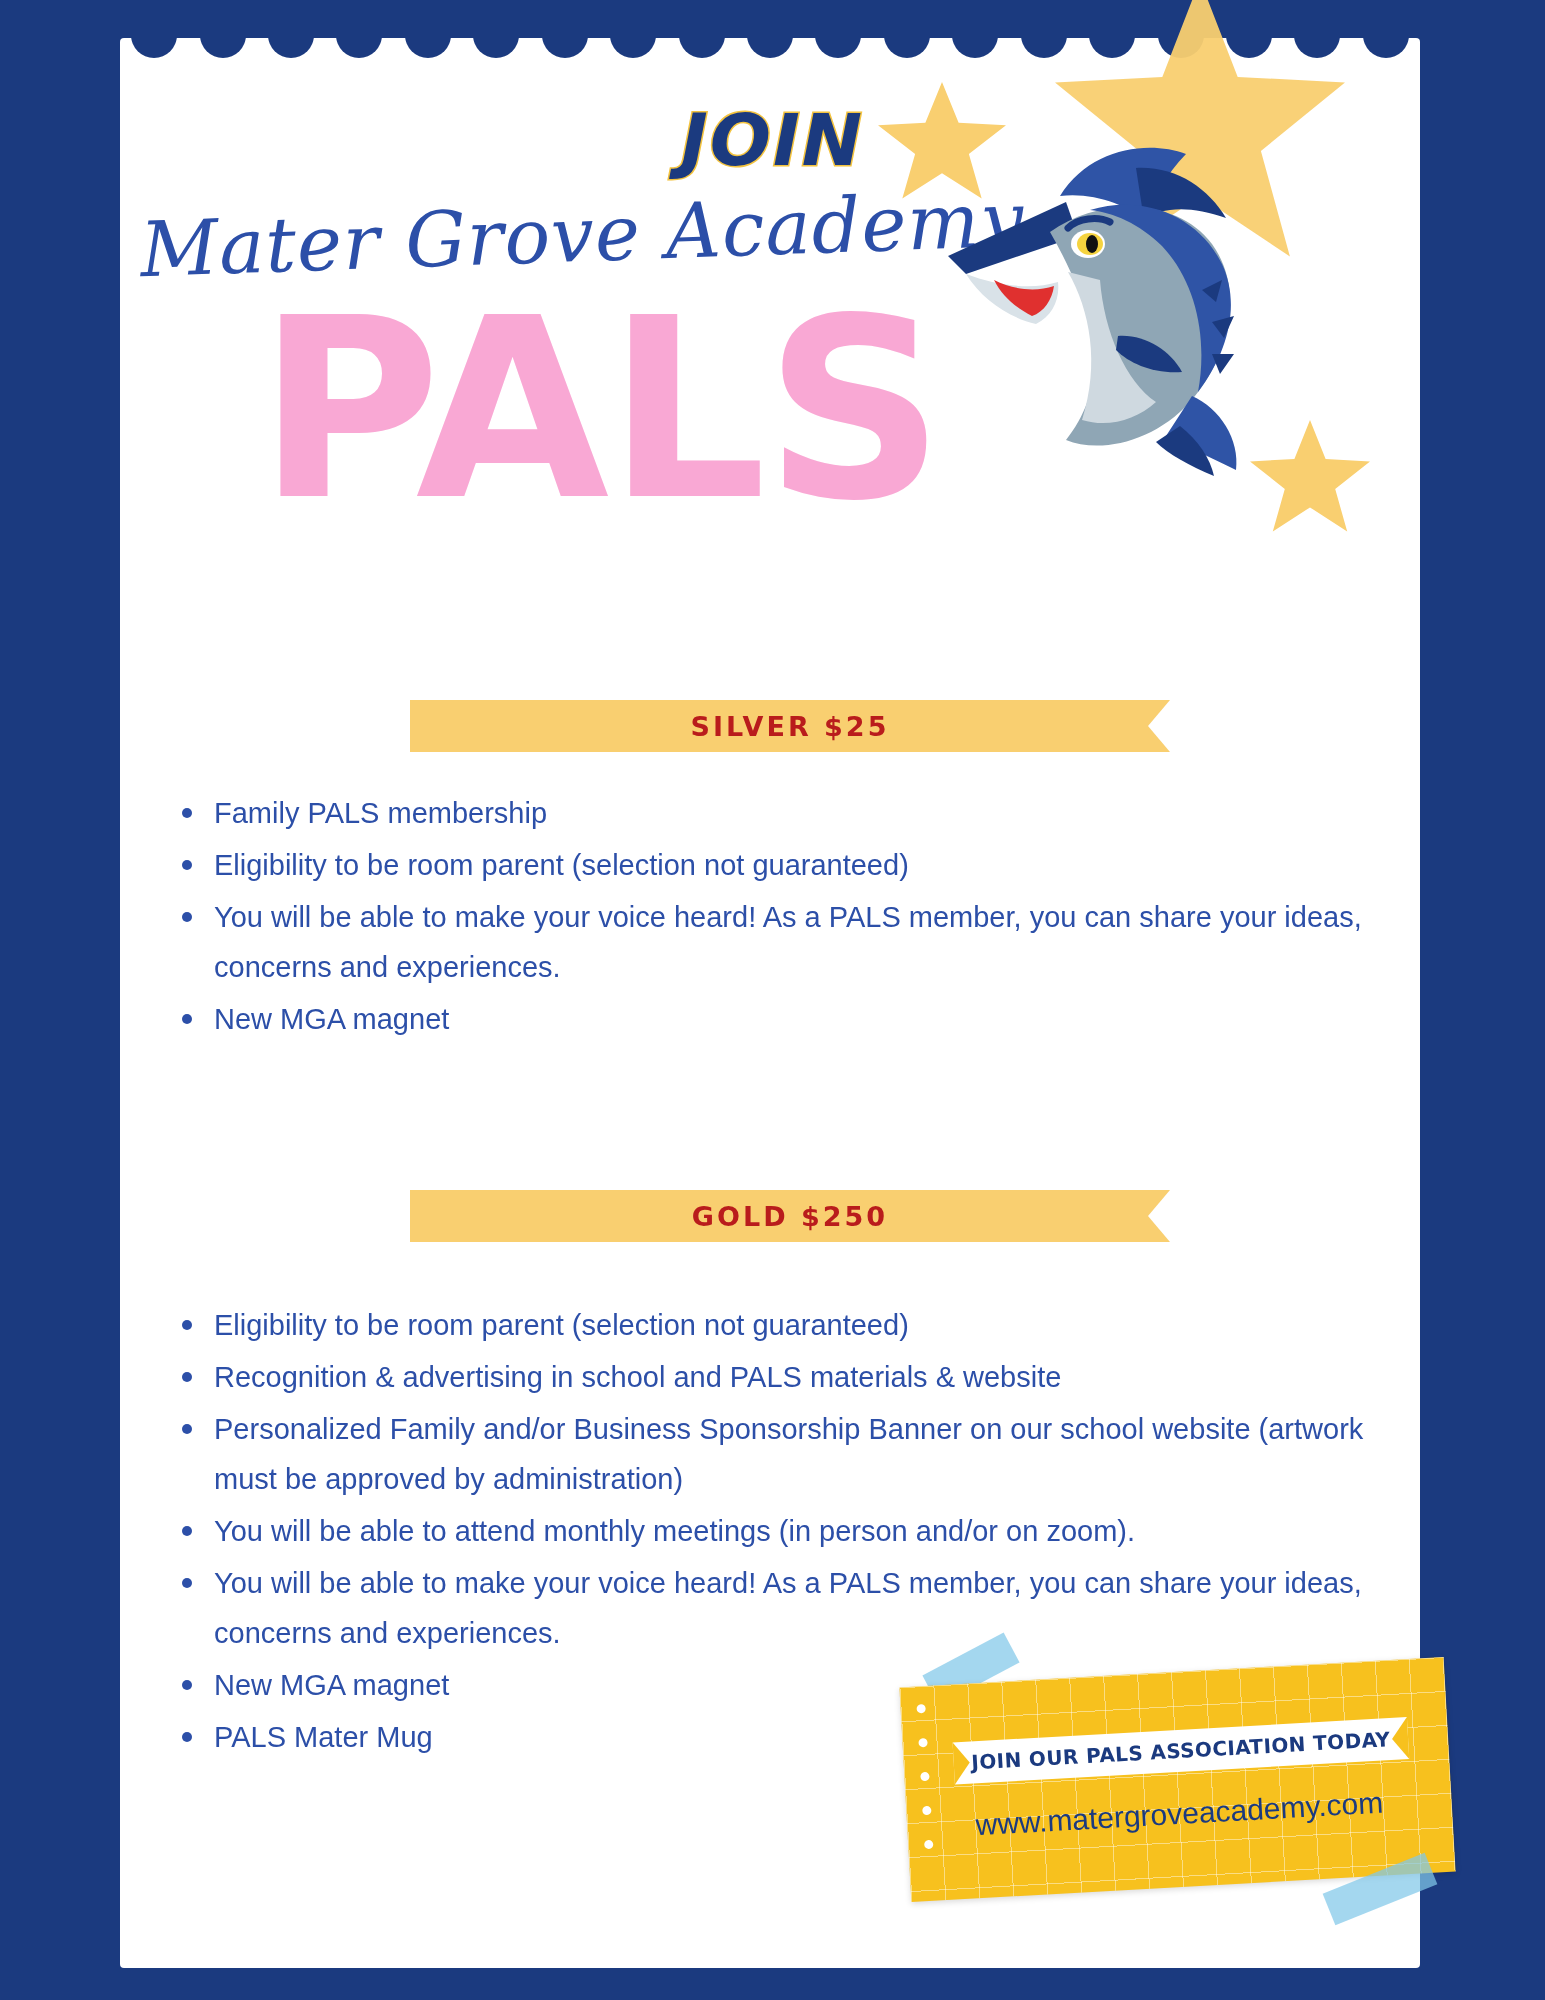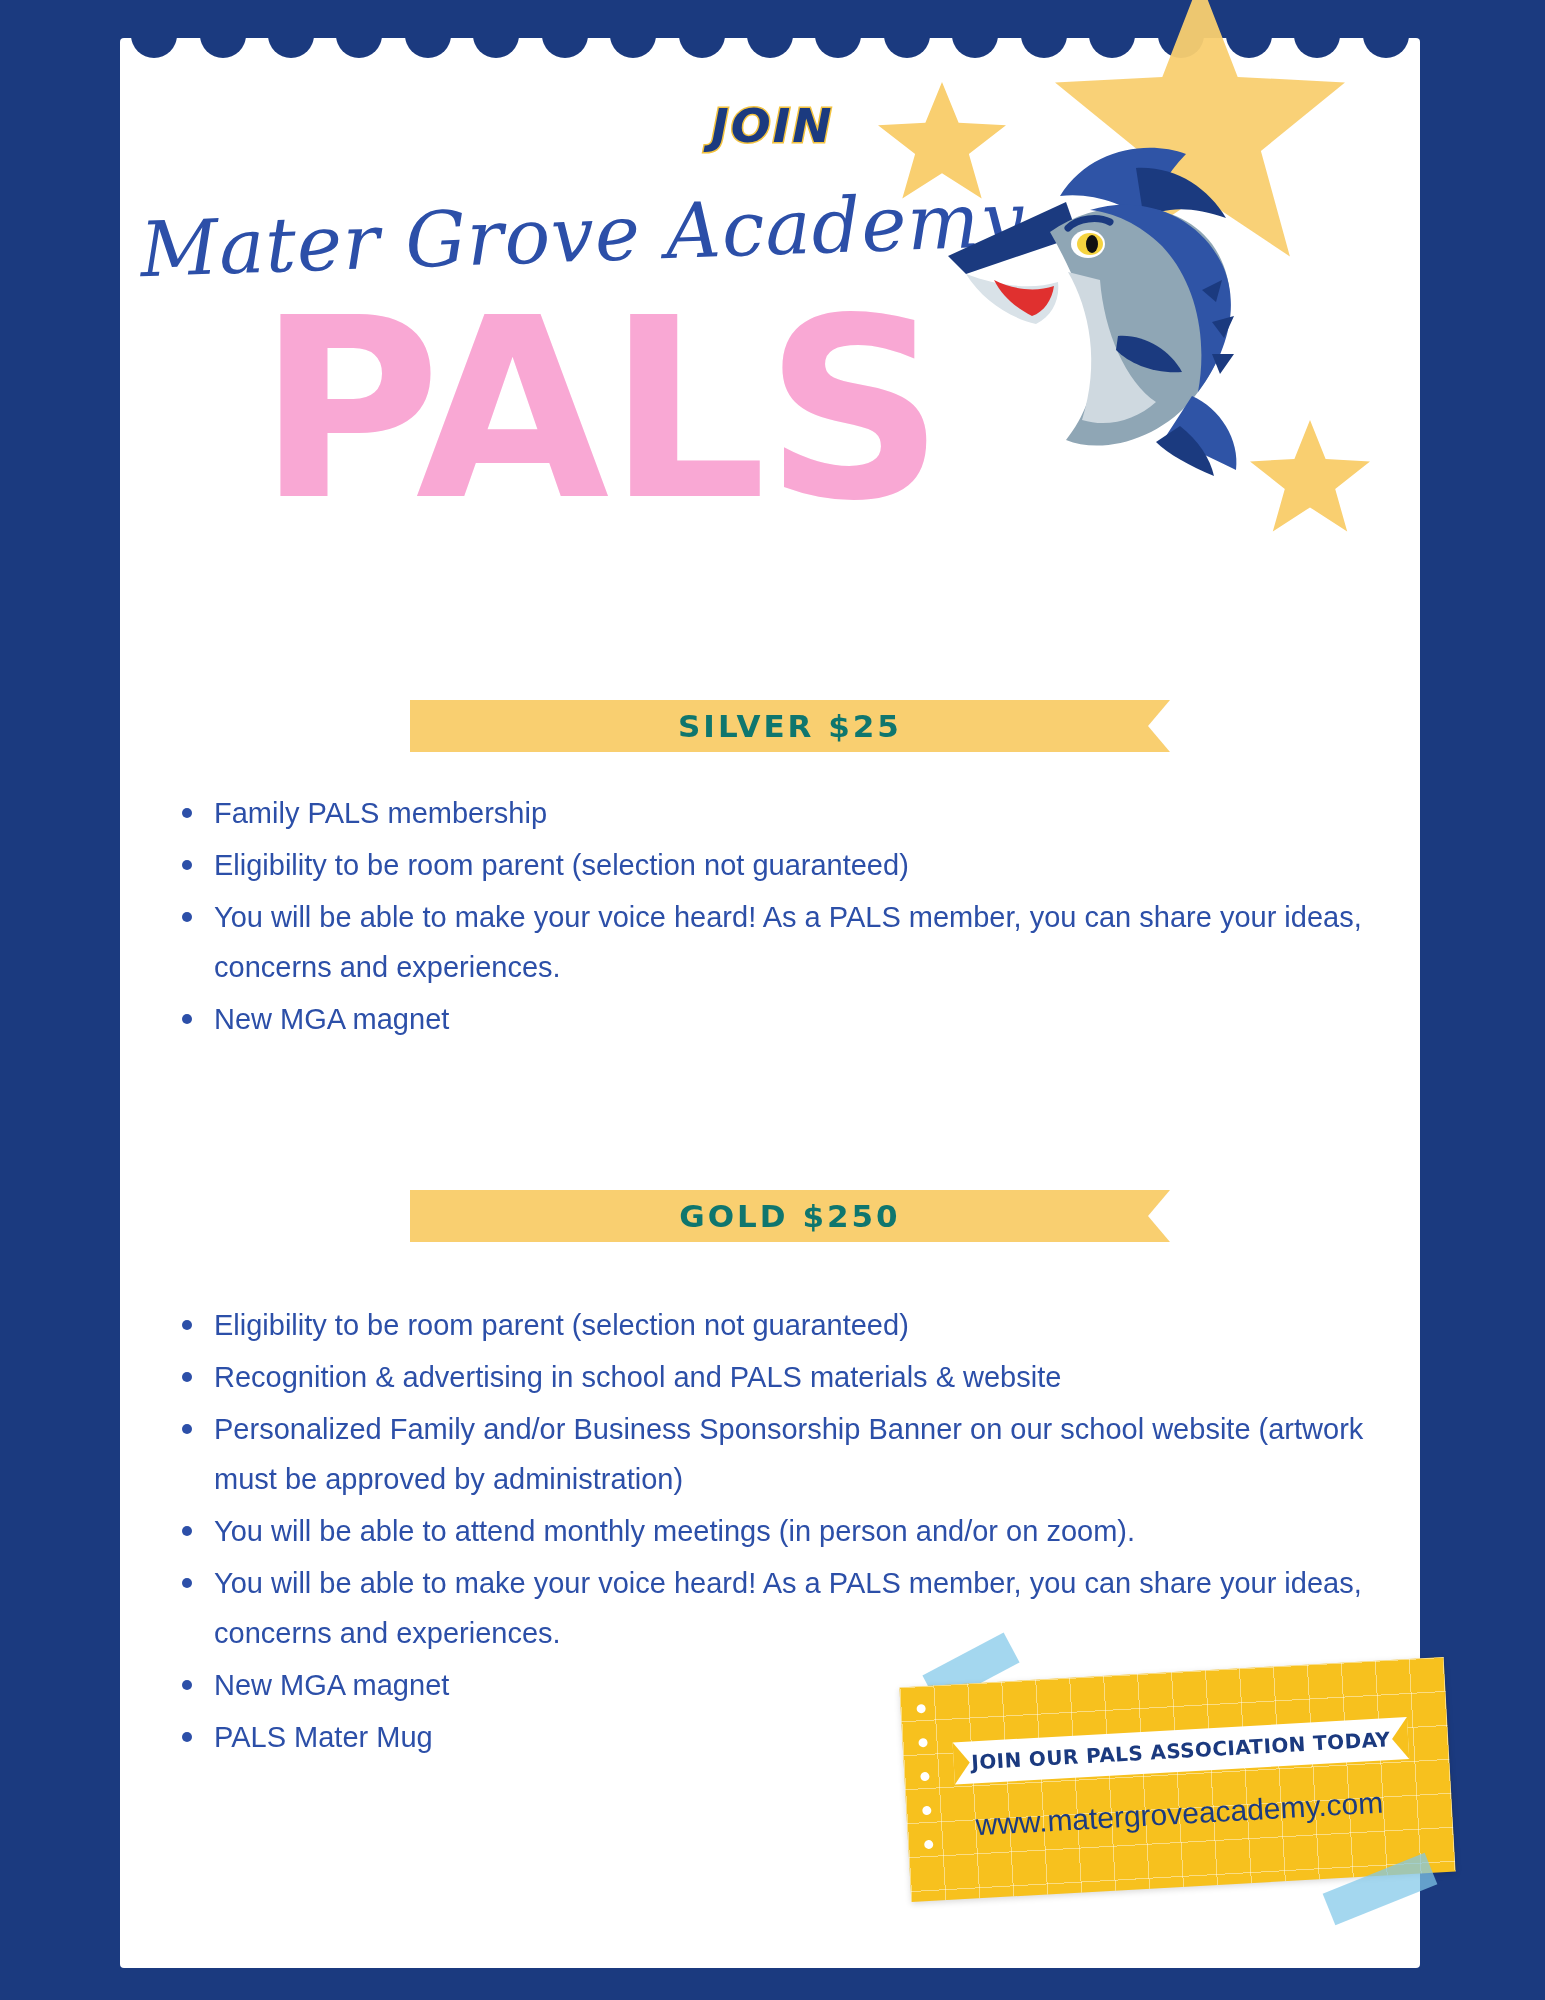--- a/index.html
+++ b/index.html
@@ -85,21 +85,21 @@
 
   
   .join {
     position: absolute;
     left: 0; right: 0;
     top: 98px;
     text-align: center;
     font-family: "DejaVu Sans", sans-serif;
     font-weight: bold;
     font-style: italic;
-    font-size: 47px;
+    font-size: 72px;
     letter-spacing: 2px;
     color: #1b3a7f;
     -webkit-text-stroke: 3px #f3c33f;
     paint-order: stroke fill;
   }
   .script {
     position: absolute;
     left: 140px;
     top: 190px;
     width: 880px;
@@ -150,23 +150,23 @@
     right: -0px;
     top: 0;
     width: 0; height: 0;
     border-top: 26px solid transparent;
     border-bottom: 26px solid transparent;
     border-right: 22px solid #ffffff;
   }
   .banner-text {
     font-family: "DejaVu Sans", sans-serif;
     font-weight: bold;
-    font-size: 31px;
+    font-size: 27px;
     letter-spacing: 3px;
-    color: #0f766e;
+    color: #b91c1c;
   }
   #banner-silver { left: 410px; top: 700px; width: 760px; }
   #banner-gold   { left: 410px; top: 1190px; width: 760px; }
 
   
   .list {
     position: absolute;
     left: 166px;
     width: 1200px;
     color: #2c4fa8;

